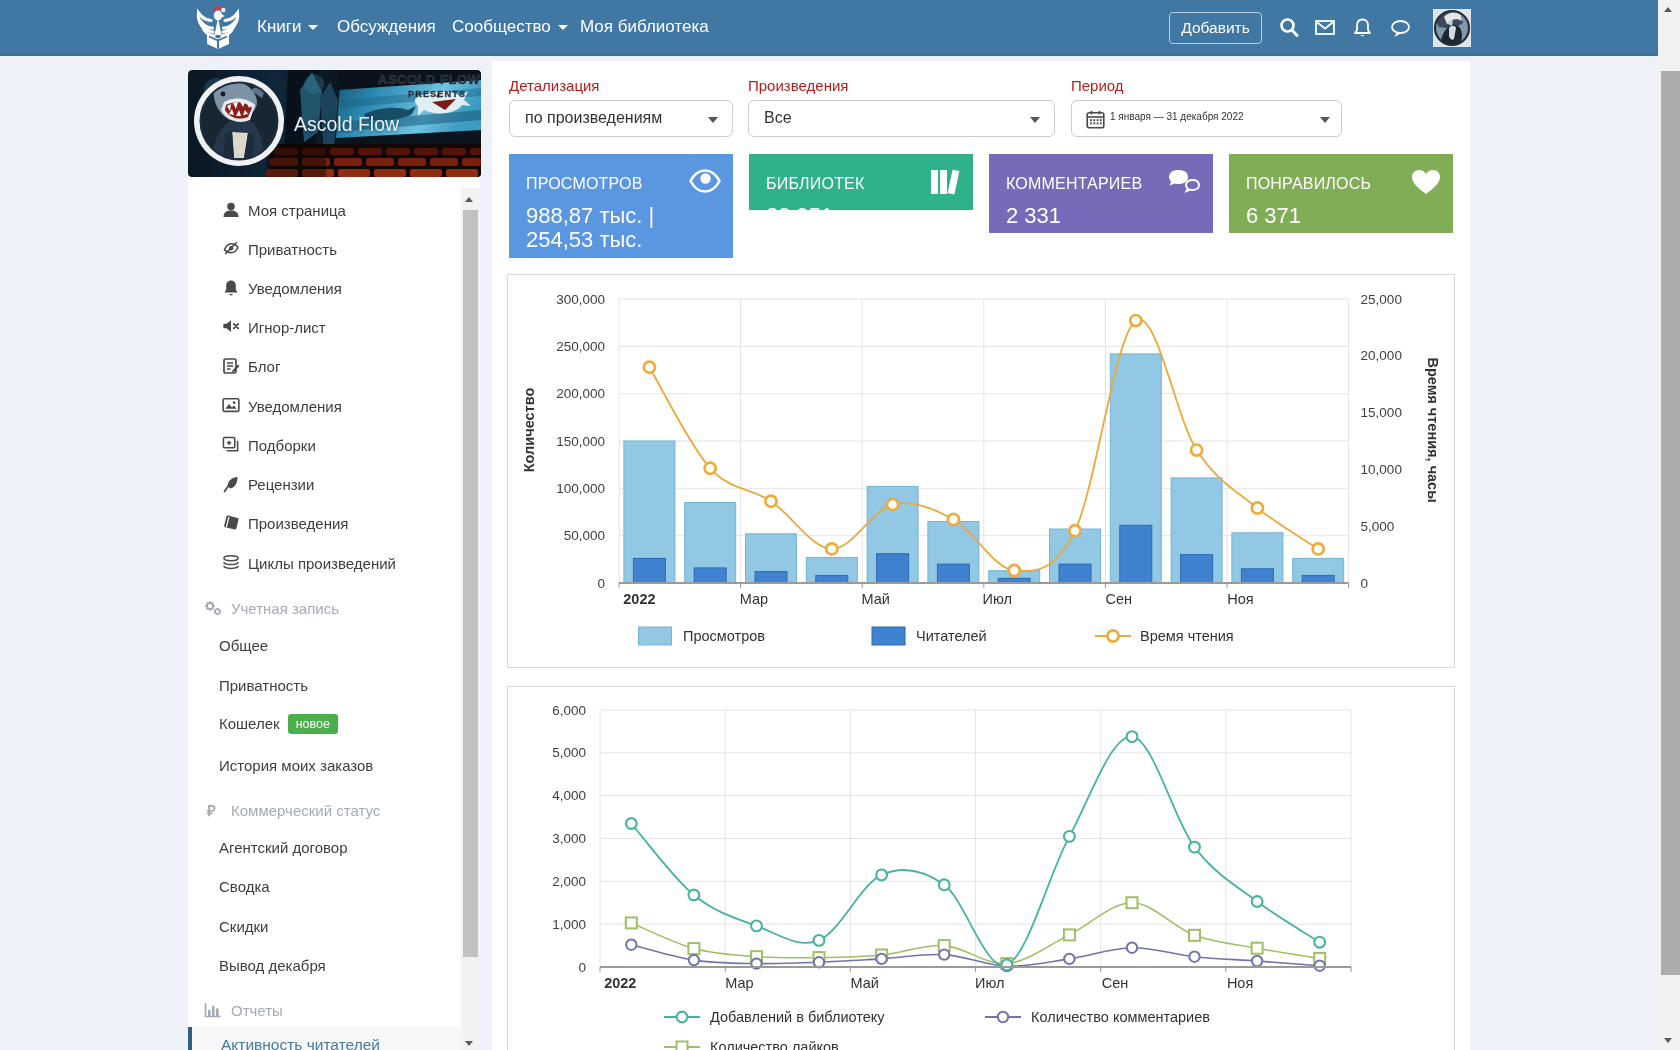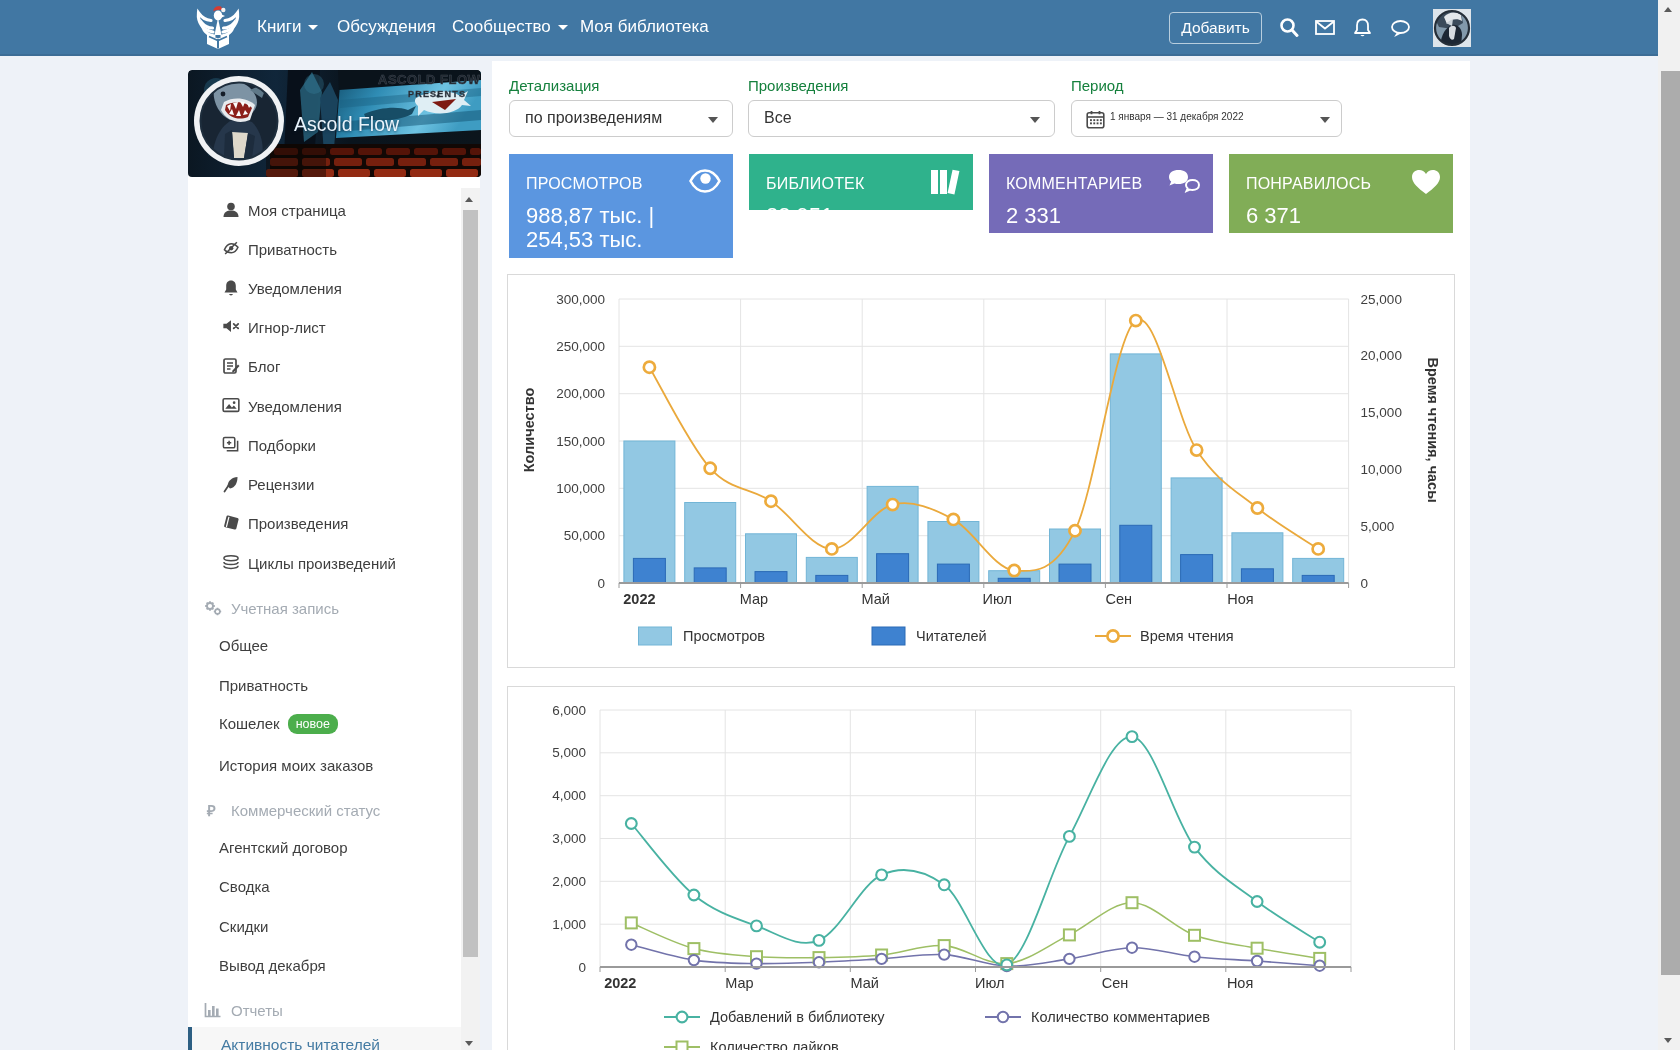--- a/index.html
+++ b/index.html
@@ -11,29 +11,29 @@
 .btn-add{position:absolute;left:1169px;top:12px;width:93px;height:32px;border:1px solid #b8cede;border-radius:4px;color:#fff;font-size:15.5px;text-align:center;line-height:30px}
 
 .side{position:absolute;left:188px;top:70px;width:292px;height:980px;background:#fff;border-radius:4px}
 .mi{position:absolute;left:188px;width:292px;height:30px;font-size:15px;color:#3e3e3e;white-space:nowrap}
 .mi .txt{position:absolute;left:60px;top:50%;transform:translateY(-50%)}
 .mi .txt2{position:absolute;left:31px;top:50%;transform:translateY(-50%)}
 .mi .ico{position:absolute;left:34px;top:50%;transform:translateY(-50%);width:18px;height:18px}
 .mh{position:absolute;left:188px;width:292px;height:30px;font-size:15px;color:#a4abb3;white-space:nowrap}
 .mh .txt{position:absolute;left:43px;top:50%;transform:translateY(-50%)}
 .mh .ico{position:absolute;left:15px;top:50%;transform:translateY(-50%);width:20px;height:18px}
-.badge{display:inline-block;background:#4cae4c;color:#fff;font-size:12.5px;border-radius:9px;padding:3px 8px;margin-left:8px;vertical-align:1px}
+.badge{display:inline-block;background:#4cae4c;color:#fff;font-size:12.5px;border-radius:3px;padding:3px 8px;margin-left:8px;vertical-align:1px}
 .active-item{position:absolute;left:188px;top:1027px;width:274px;height:23px;background:#f7f7f7;border-left:4px solid #2d5f83;font-size:15.5px;color:#447ba3}
 .active-item .txt{position:absolute;left:29px;top:9px}
 
 .sb-track{position:absolute;left:461px;top:188px;width:19px;height:862px;background:#f2f2f2}
 .sb-thumb{position:absolute;left:463px;top:210px;width:15px;height:747px;background:#c1c1c1}
 
 .content{position:absolute;left:492px;top:61px;width:978px;height:989px;background:#fff}
-.ctl-label{position:absolute;font-size:15px;color:#15803d;top:77px}
+.ctl-label{position:absolute;font-size:15px;color:#b91c1c;top:77px}
 .sel{position:absolute;top:100px;height:37px;border:1px solid #ccc;border-radius:6px;background:#fff;font-size:16px;color:#333}
 .sel .t{position:absolute;left:15px;top:8px}
 .sel .c{position:absolute;right:14px;top:16px;width:0;height:0;border-left:5.5px solid transparent;border-right:5.5px solid transparent;border-top:6px solid #555}
 .card{position:absolute;top:154px;width:224px;color:#fff}
 .card .ttl{position:absolute;left:17px;top:21px;font-size:16px;letter-spacing:.2px}
 .card .val{position:absolute;left:17px;top:50px;font-size:22px;line-height:24px}
 .chartbox{position:absolute;background:#fff;border:1px solid #d9d9d9}
 
 .msb{position:absolute;left:1658px;top:0;width:22px;height:1050px;background:#f1f1f1}
 .msb-thumb{position:absolute;left:1661px;top:71px;width:19px;height:904px;background:#acacac}

